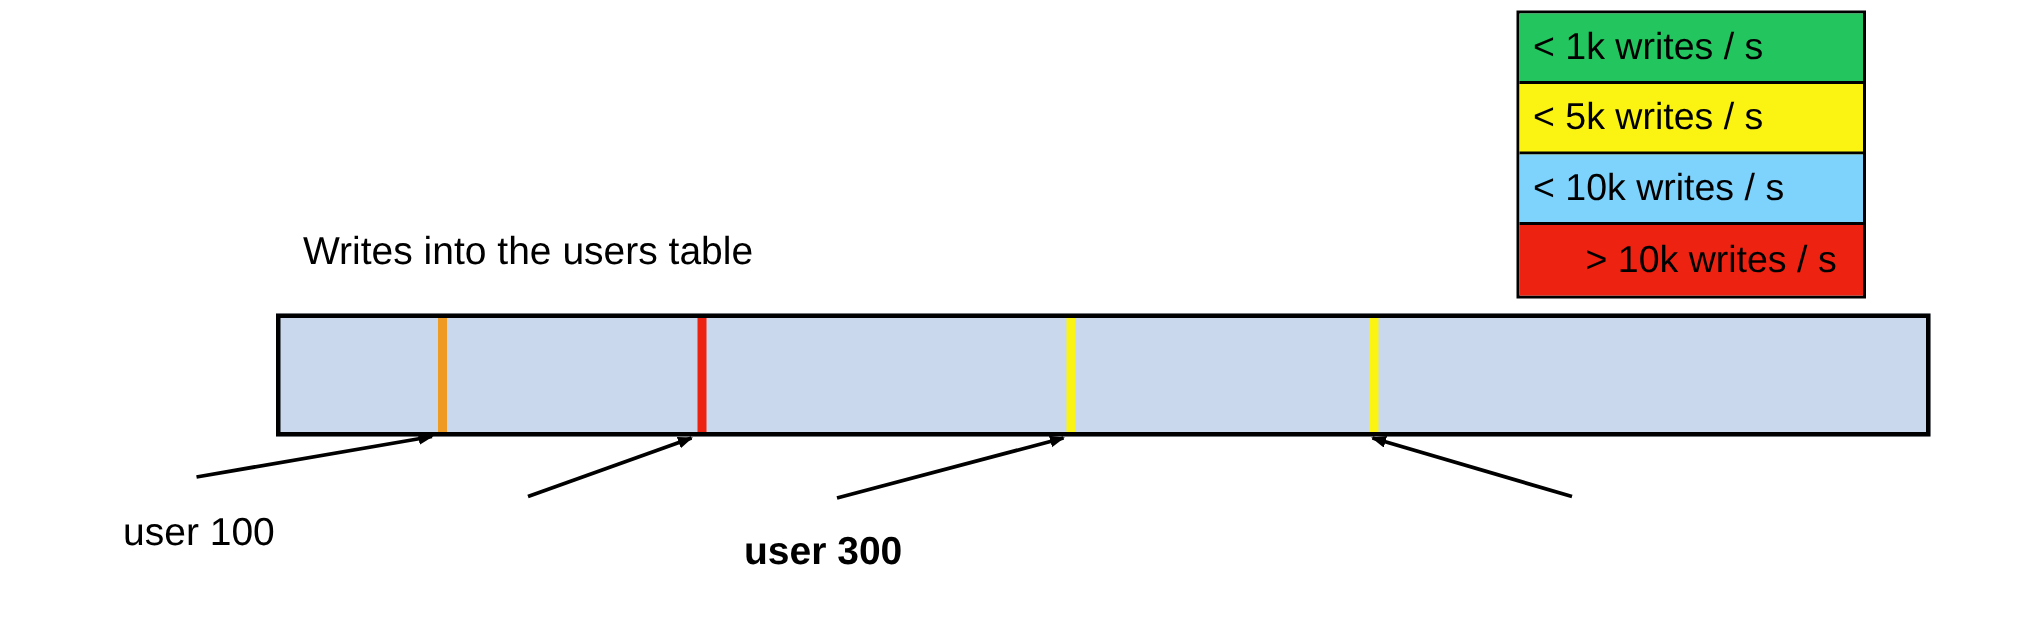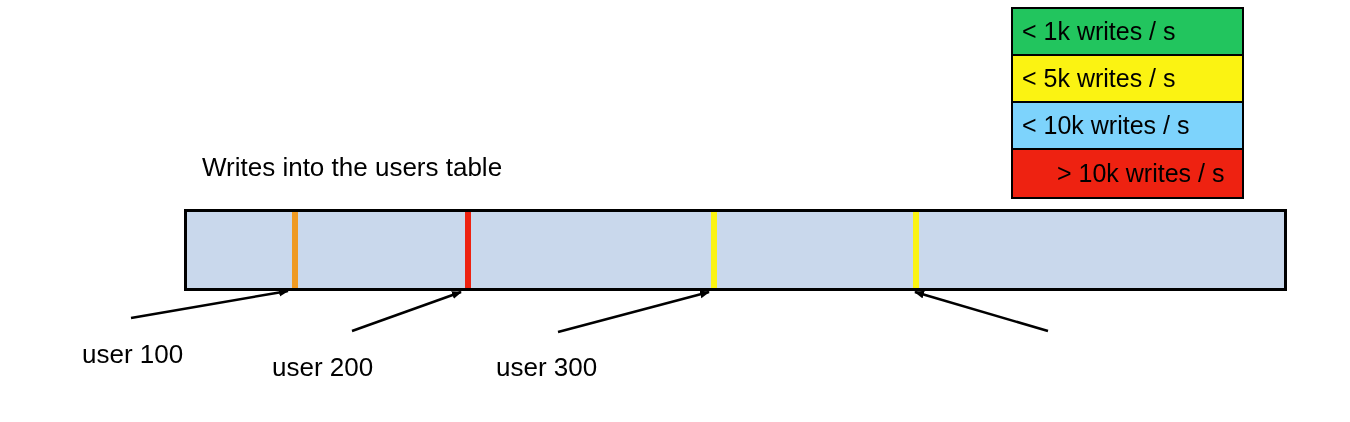--- a/index.html
+++ b/index.html
@@ -127,16 +127,15 @@
         <path d="M0,0 L10,4 L0,8 z" fill="#000000"></path>
       </marker>
     </defs>
     <line x1="131" y1="318" x2="288" y2="291" stroke="#000000" stroke-width="2.5" marker-end="url(#ah)"></line>
     <line x1="352" y1="331" x2="461" y2="292" stroke="#000000" stroke-width="2.5" marker-end="url(#ah)"></line>
     <line x1="558" y1="332" x2="709" y2="292" stroke="#000000" stroke-width="2.5" marker-end="url(#ah)"></line>
     <line x1="1048" y1="331" x2="915" y2="292" stroke="#000000" stroke-width="2.5" marker-end="url(#ah)"></line>
   </svg>
 
   <div class="user-label" style="left:52px;  top:339px;margin-left:30px;">user 100</div>
-  <div class="user-label" style="left:272px; top:352px;">user 200</div>
-  <div class="user-label" style="left:496px; top:352px;">user 300</div>
+  <div class="user-label" style="left:496px; top:352px;font-weight:bold;">user 300</div>
 
 </div>
 
 </body></html>

